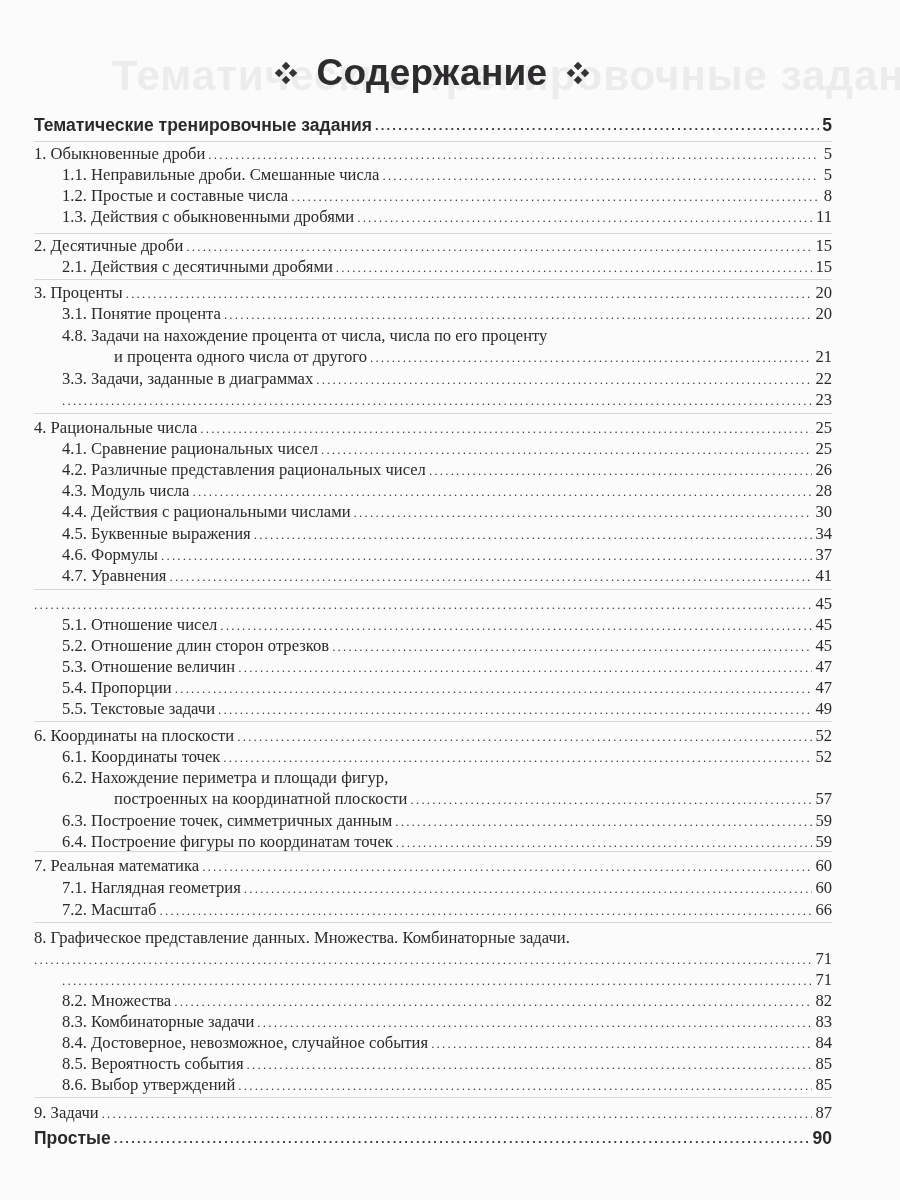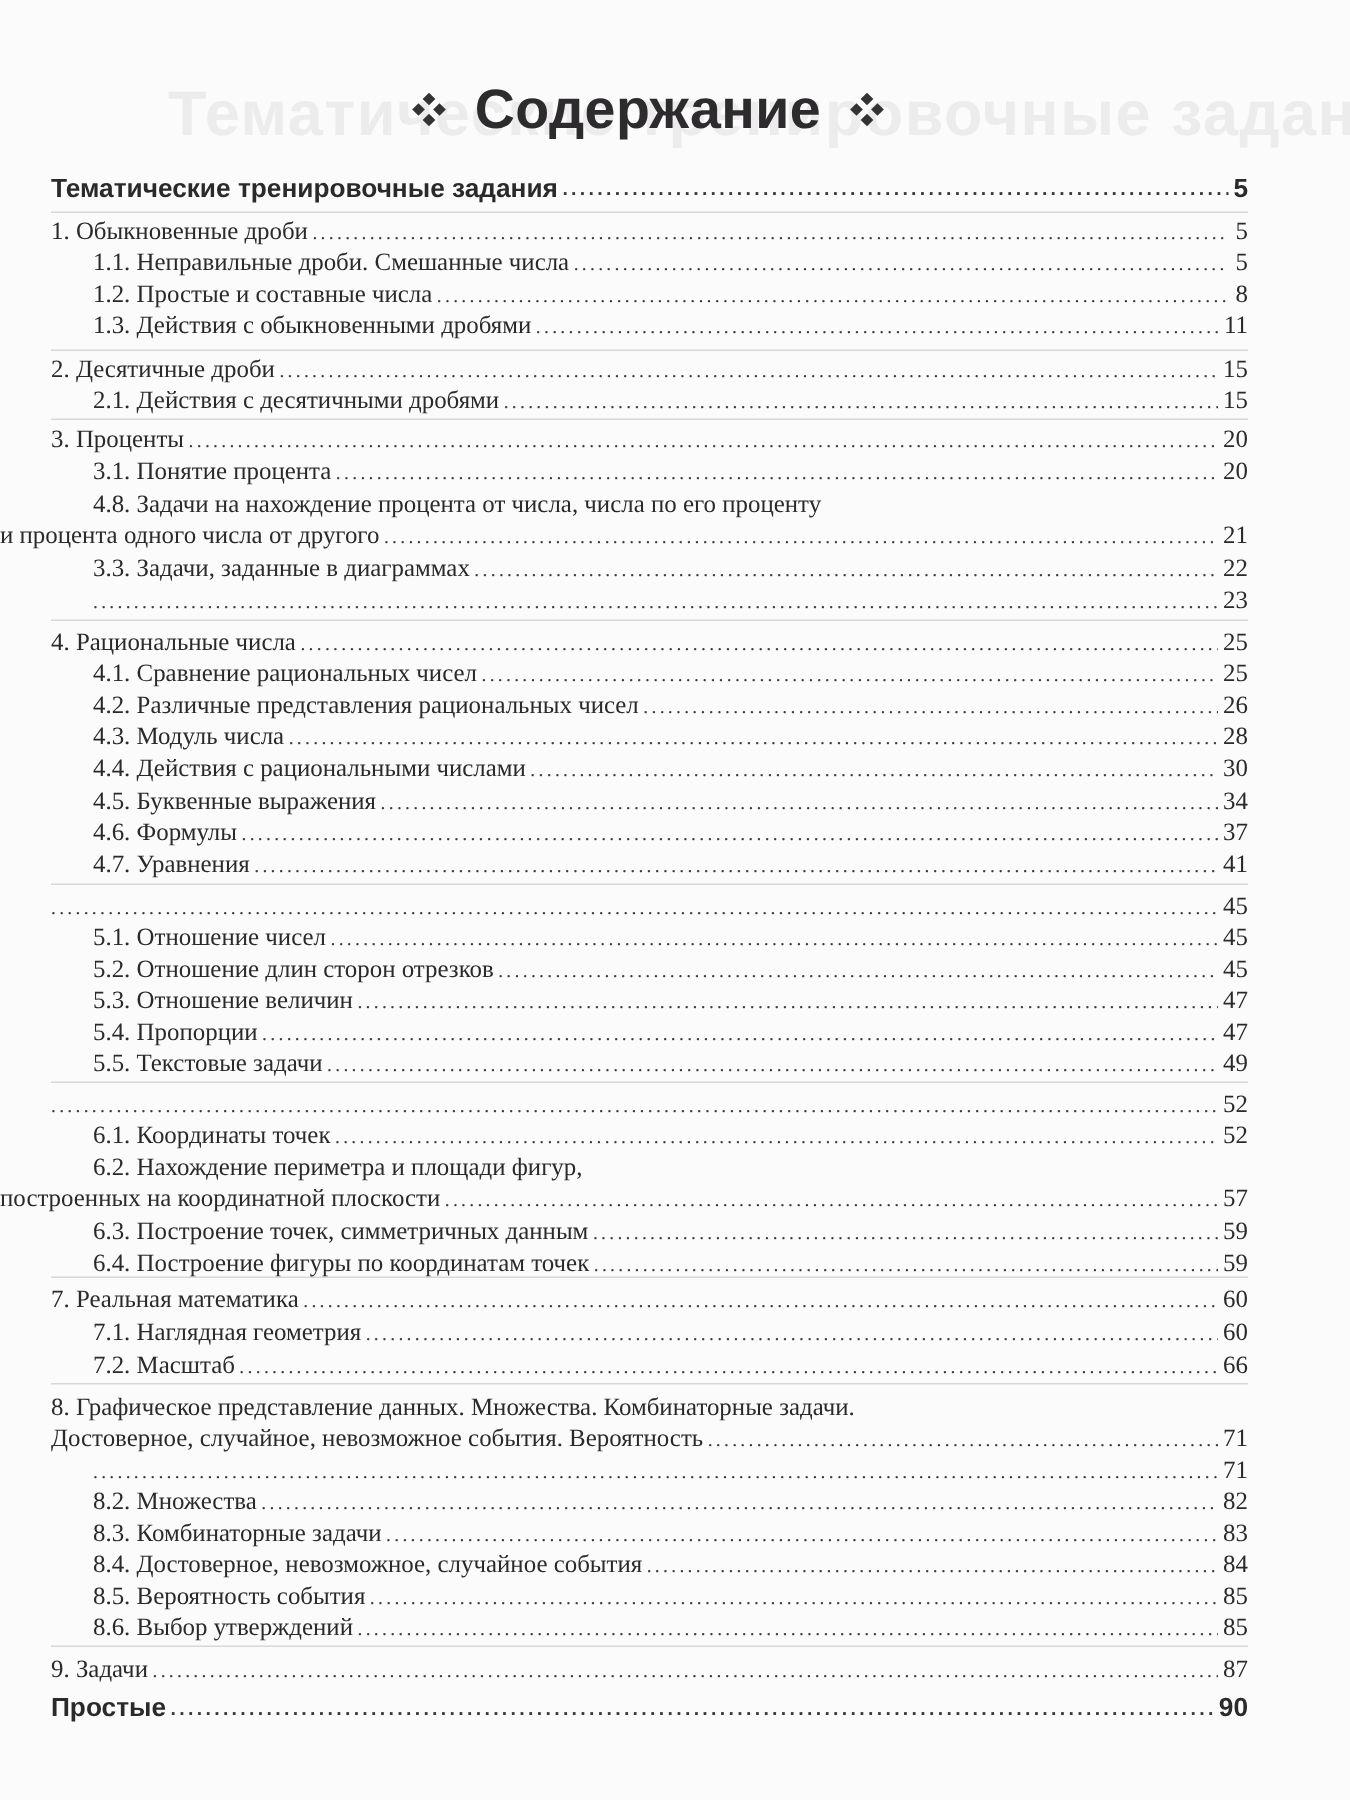--- a/index.html
+++ b/index.html
@@ -48,21 +48,21 @@
   .row .lbl { white-space: nowrap; flex: 0 0 auto; padding-right: 3px; }
   .row .dots {
     flex: 1 1 auto; overflow: hidden; white-space: nowrap;
     letter-spacing: 2.2px; color: #3a3a3a; font-size: 13px; line-height: 18px;
   }
   .row .pg { flex: 0 0 auto; padding-left: 3px; text-align: right; min-width: 10px; }
   .row.heading { font-family: "Liberation Sans", sans-serif; font-weight: bold; font-size: 17.5px; }
   .row.cont .lbl { padding-right: 0; }
   .lvl0 { padding-left: 34px; }
   .lvl1 { padding-left: 62px; }
-  .lvl2 { }
+  .lvl2 { padding-left: 114px; }
   .rule {
     position: absolute; left: 34px; width: 798px; height: 1px; background: #d8d8d8;
   }
 </style>
 </head>
 <body>
 
 <div class="ghost">Тематические тренировочные задания</div>
 
 <div class="title-wrap">
@@ -207,20 +207,21 @@
     <span class="lbl">5.4.  Пропорции</span>
       <span class="dots">.............................................................................................................................................................</span>
       <span class="pg">47</span>
   </div>
   <div class="row lvl1" style="top:697px">
     <span class="lbl">5.5.  Текстовые задачи</span>
       <span class="dots">.............................................................................................................................................................</span>
       <span class="pg">49</span>
   </div>
   <div class="row lvl0" style="top:724px">
+    <span class="lbl">6. Координаты на плоскости</span>
       <span class="dots">.............................................................................................................................................................</span>
       <span class="pg">52</span>
   </div>
   <div class="row lvl1" style="top:745px">
     <span class="lbl">6.1.  Координаты точек</span>
       <span class="dots">.............................................................................................................................................................</span>
       <span class="pg">52</span>
   </div>
   <div class="row lvl1 cont" style="top:766px">
     <span class="lbl">6.2.  Нахождение периметра и площади фигур,</span>
@@ -252,21 +253,20 @@
   </div>
   <div class="row lvl1" style="top:898px">
     <span class="lbl">7.2.  Масштаб</span>
       <span class="dots">.............................................................................................................................................................</span>
       <span class="pg">66</span>
   </div>
   <div class="row lvl0 cont" style="top:926px">
     <span class="lbl">8. Графическое представление данных. Множества. Комбинаторные задачи.</span>
   </div>
   <div class="row lvl0" style="top:947px">
-    <span class="lbl">Достоверное, случайное, невозможное события. Вероятность</span>
       <span class="dots">.............................................................................................................................................................</span>
       <span class="pg">71</span>
   </div>
   <div class="row lvl1" style="top:968px">
       <span class="dots">.............................................................................................................................................................</span>
       <span class="pg">71</span>
   </div>
   <div class="row lvl1" style="top:989px">
     <span class="lbl">8.2.  Множества</span>
       <span class="dots">.............................................................................................................................................................</span>

